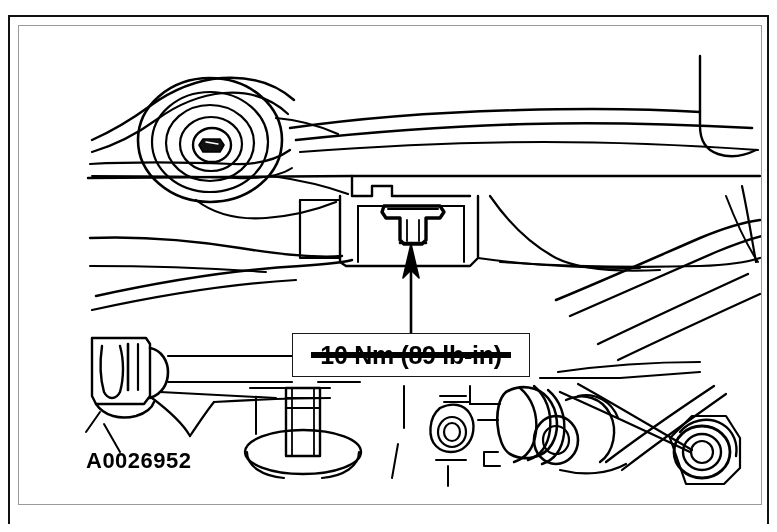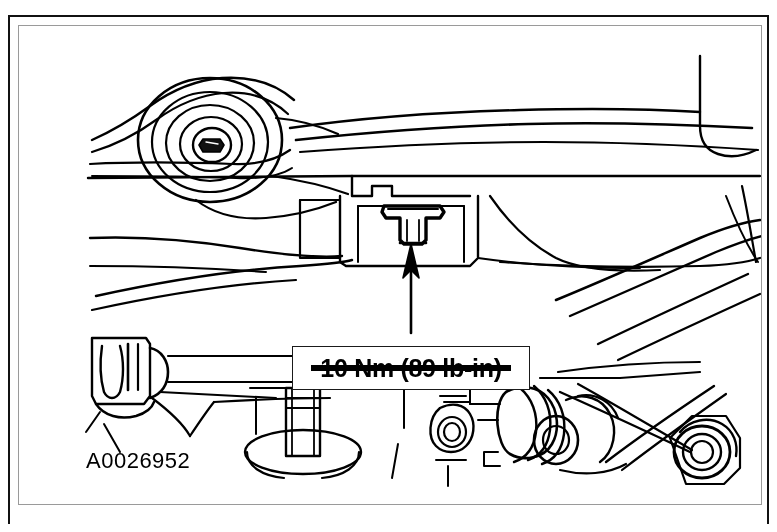--- a/index.html
+++ b/index.html
@@ -46,21 +46,21 @@
     top: 0;
     width: 777px;
     height: 532px;
   }
   .art-layer svg { display: block; }
 
   
   .callout-box {
     position: absolute;
     left: 292px;
-    top: 346px;
+    top: 333px;
     width: 238px;
     height: 44px;
     background: #ffffff;
     border: 1px solid #1a1a1a;
     box-sizing: border-box;
     padding: 18px;
     z-index: 7;
   }
   .callout-inner {
     width: 100%;
@@ -79,21 +79,21 @@
     line-height: 1;
     color: #000000;
     letter-spacing: -0.3px;
     white-space: nowrap;
   }
   .figure-id {
     position: absolute;
     left: 86px;
     top: 448px;
     font-family: "Liberation Sans", sans-serif;
-    font-weight: normal;
+    font-weight: bold;
     font-size: 22px;
     letter-spacing: 0.5px;
     color: #000000;
     z-index: 7;
     white-space: nowrap;
   }
 </style>
 </head>
 <body>
 

